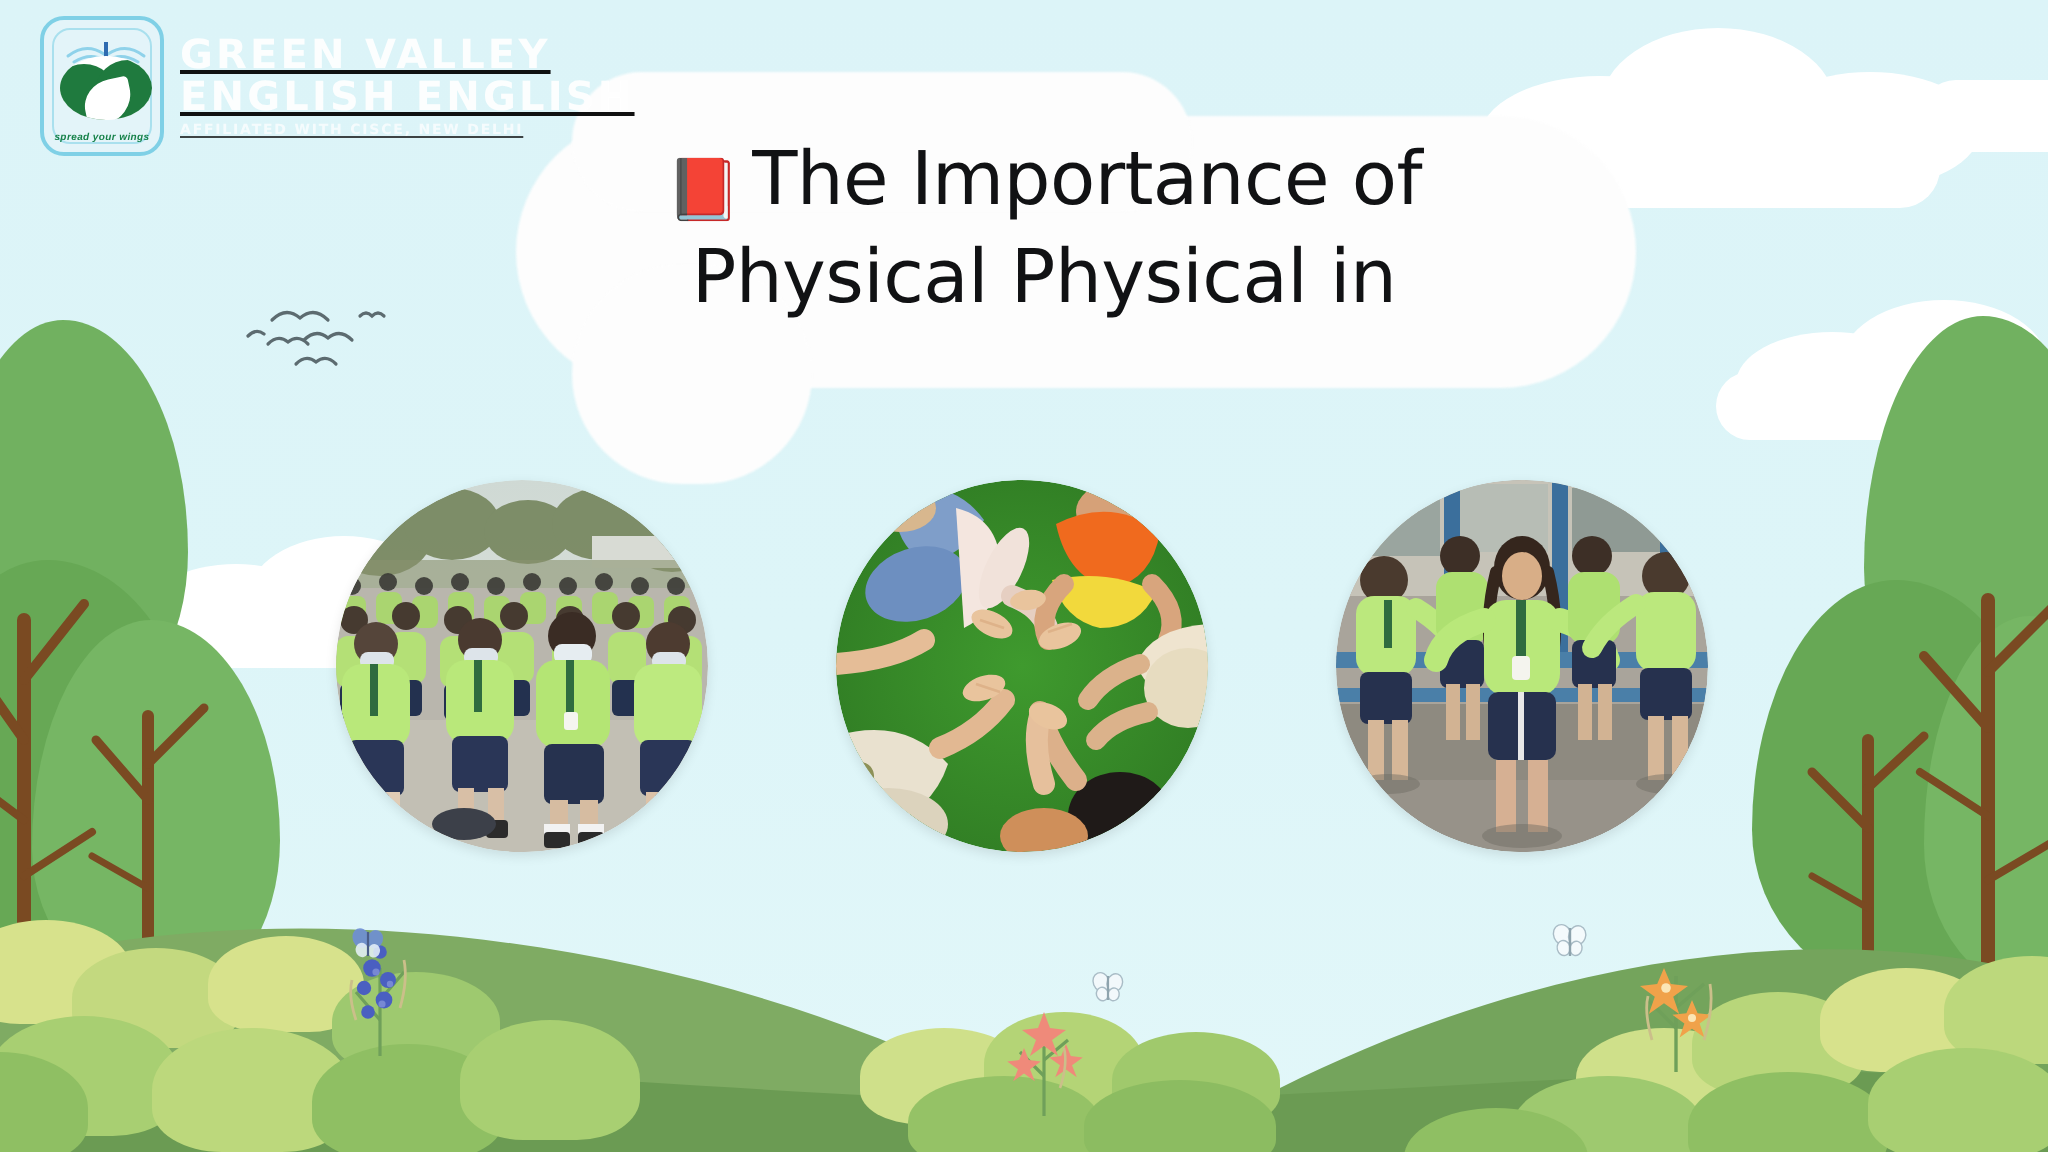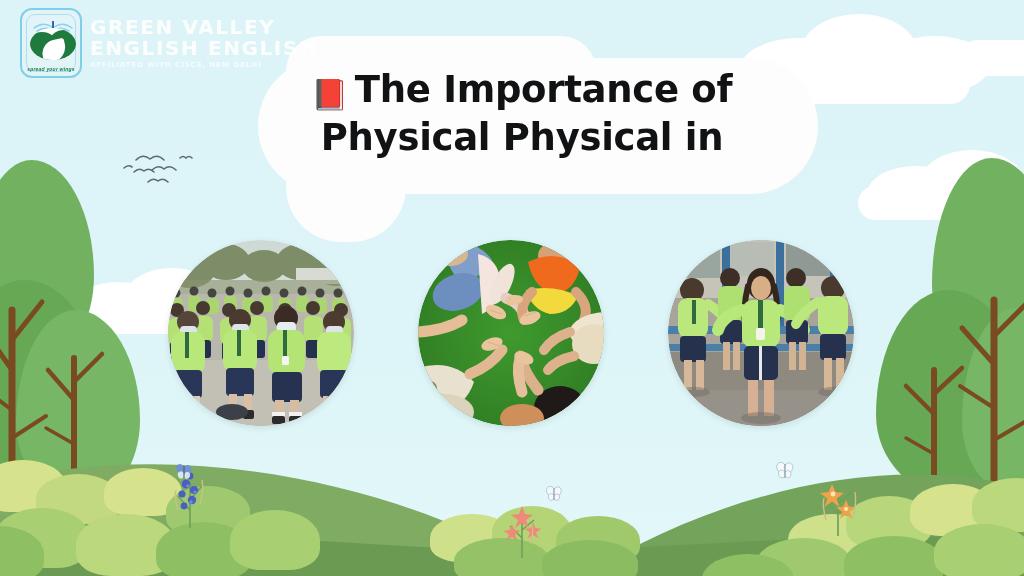--- a/index.html
+++ b/index.html
@@ -38,29 +38,29 @@
                background:#ffffff; border-radius:50%; overflow:hidden; }
   .logo-hill-l { position:absolute; left:-4px; top:4px; width:32px; height:30px;
                  background:#1f7a3e; border-radius:50% 50% 40% 40%; }
   .logo-hill-r { position:absolute; right:-4px; top:2px; width:32px; height:30px;
                  background:#1f7a3e; border-radius:50% 50% 40% 40%; }
   .logo-path { position:absolute; left:12px; top:12px; width:24px; height:22px;
                background:#fff; border-radius:60% 10% 70% 20%; transform:rotate(-12deg); }
   .logo-wing { position:absolute; left:10px; top:10px; width:42px; height:12px; }
   .logo-tag { position:absolute; bottom:4px; left:0; right:0; text-align:center;
               font-size:5px; color:#17824a; font-style:italic; font-weight:700; letter-spacing:.2px; }
-  #logo-text { padding-top:9px; line-height:1.05; }
+  #logo-text { padding-top:9px; line-height:1.05;text-decoration:underline; }
   .logo-l1, .logo-l2 { color:#ffffff; font-weight:800; font-size:20px; letter-spacing:1.6px;
                        font-family:"DejaVu Sans", sans-serif; opacity:.93; }
   .logo-l3 { color:#ffffff; font-size:7px; letter-spacing:.9px; margin-top:3px; opacity:.72;
              font-family:"DejaVu Sans", sans-serif; font-weight:700; }
 
   
   #title-wrap { position:absolute; left:262px; top:66px; width:520px; z-index:35; text-align:center; }
-  #headline { font-family:"DejaVu Sans", sans-serif; font-weight:700; color:#111214;
+  #headline { font-family:"DejaVu Sans", sans-serif; font-weight:400; color:#111214;
               font-size:37px; line-height:1.30; letter-spacing:-0.3px; }
   #book-icon { font-size:30px; vertical-align:-3px; margin-right:6px; }
 
   
   .photo { position:absolute; border-radius:50%; overflow:hidden; z-index:30;
            box-shadow:0 2px 6px rgba(0,0,0,.10); }
   .photo .inner { position:absolute; inset:0; }
   .bush { position:absolute; border-radius:50% 50% 35% 35%; }
 </style>
 </head>

